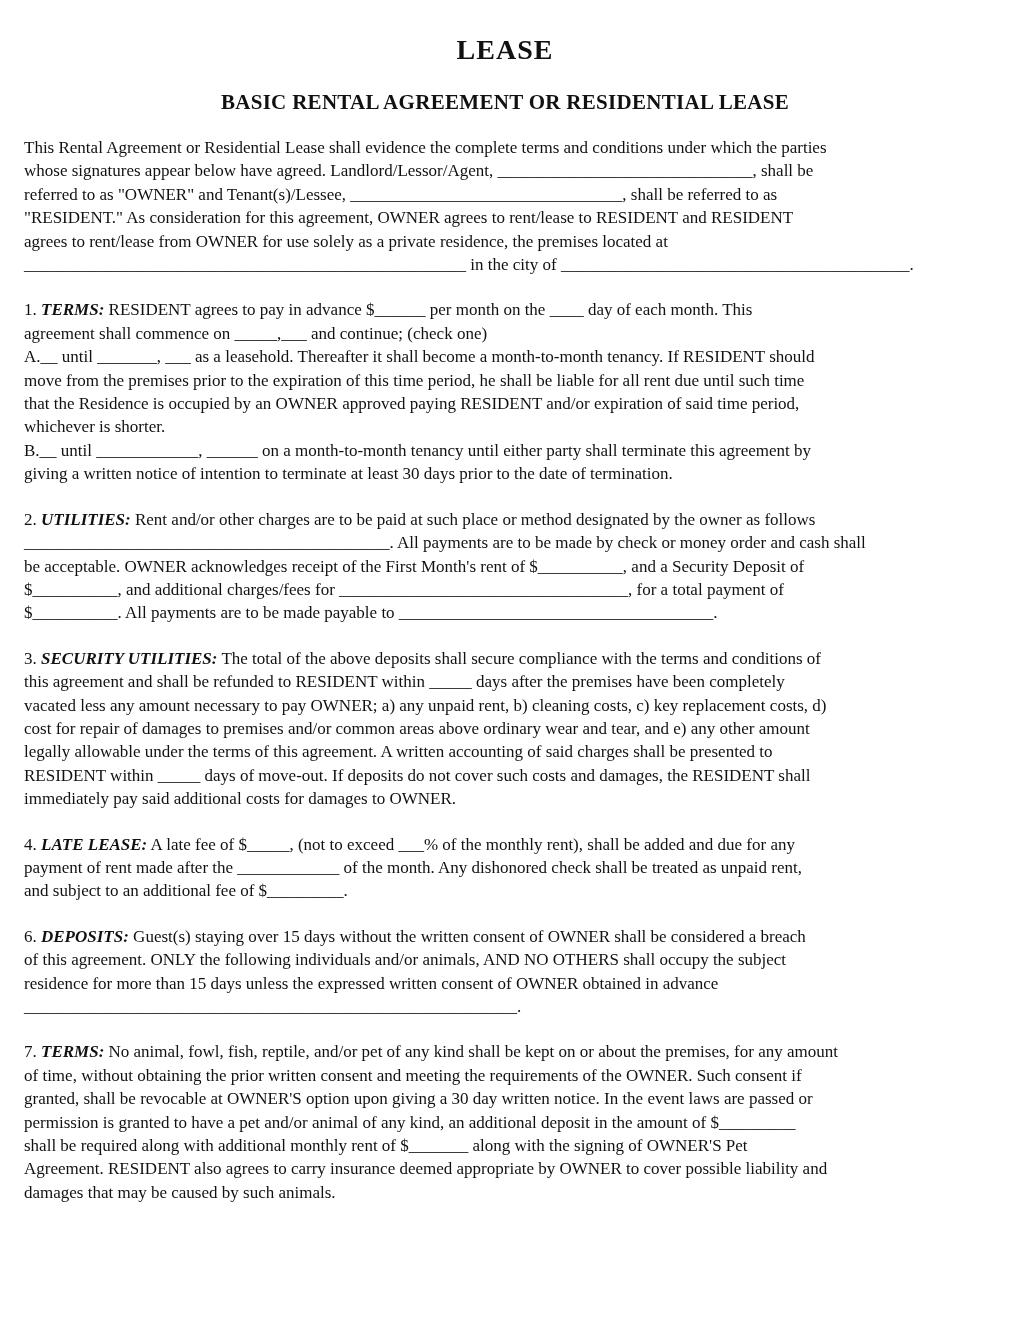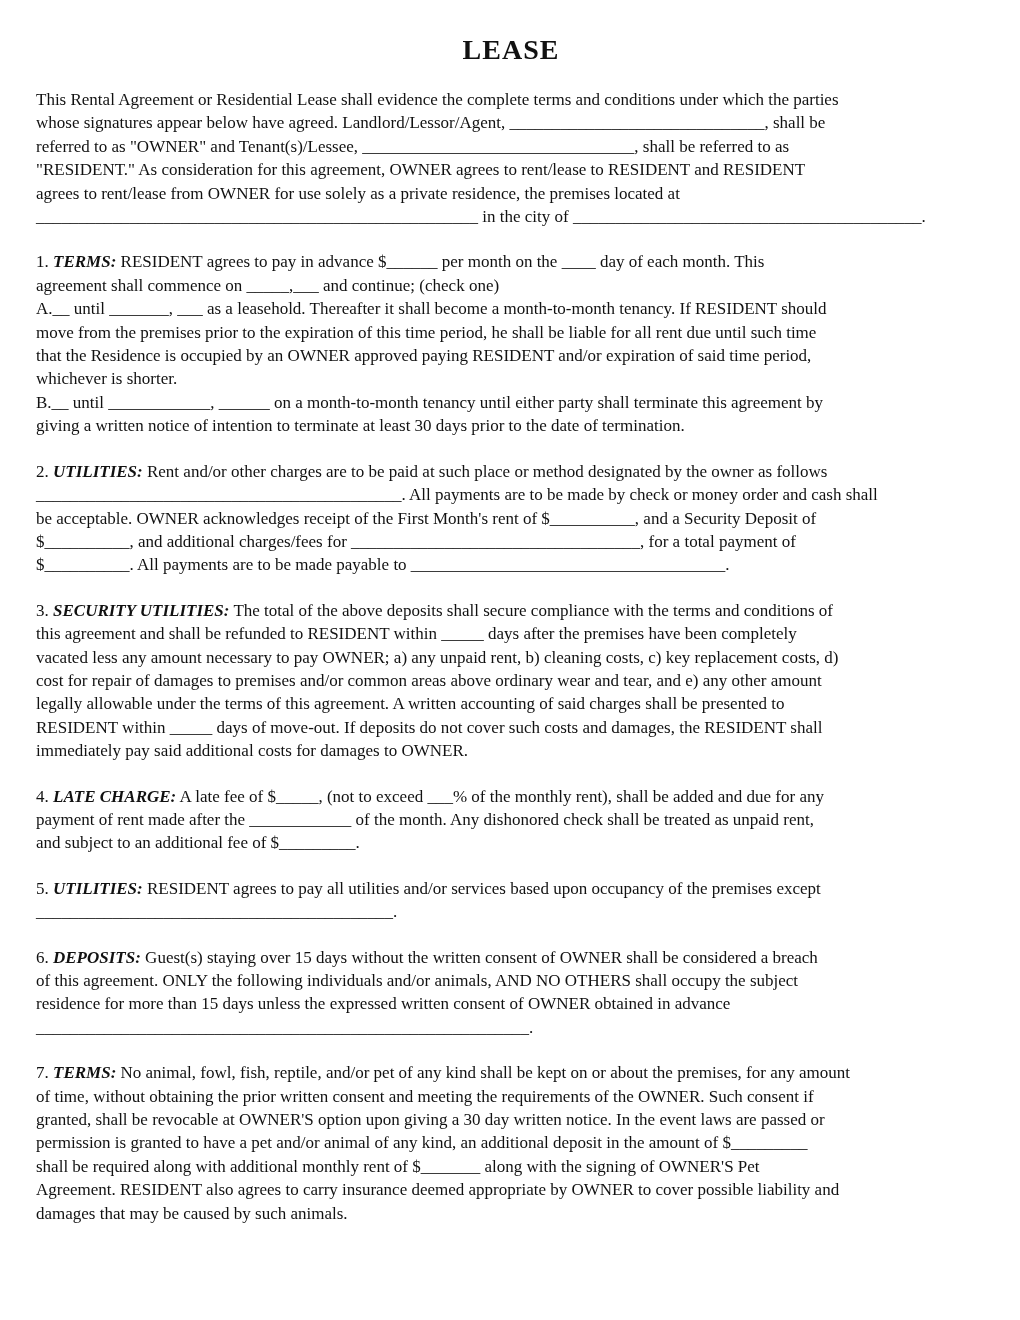--- a/index.html
+++ b/index.html
@@ -7,21 +7,21 @@
     padding: 0;
     width: 1020px;
     height: 1320px;
     background: #ffffff;
     overflow: hidden;
   }
   .page {
     box-sizing: border-box;
     width: 1020px;
     height: 1320px;
-    padding: 28px 34px 0 36px;
+    padding: 28px 34px 0 24px;
     font-family: "Liberation Serif", "DejaVu Serif", serif;
     font-size: 17px;
     line-height: 23.4px;
     color: #111111;
     background: #ffffff;
   }
   h1.doc-title {
     font-size: 28px;
     line-height: 32px;
     font-weight: bold;
@@ -47,20 +47,21 @@
     font-style: italic;
   }
 </style>
 </head>
 <body>
 
 <div class="page">
 
   <h1 class="doc-title">LEASE</h1>
 
+  <h2 class="doc-subtitle">BASIC RENTAL AGREEMENT OR RESIDENTIAL LEASE</h2>
 
   <p class="para">This Rental Agreement or Residential Lease shall evidence the complete terms and conditions under which the parties
 whose signatures appear below have agreed. Landlord/Lessor/Agent, ______________________________, shall be
 referred to as "OWNER" and Tenant(s)/Lessee, ________________________________, shall be referred to as
 "RESIDENT." As consideration for this agreement, OWNER agrees to rent/lease to RESIDENT and RESIDENT
 agrees to rent/lease from OWNER for use solely as a private residence, the premises located at
 ____________________________________________________ in the city of _________________________________________.</p>
 
   <p class="para"><span>1. </span><strong>TERMS:</strong><span> RESIDENT agrees to pay in advance $______ per month on the ____ day of each month. This
 agreement shall commence on _____,___ and continue; (check one)
@@ -78,26 +79,24 @@
 $__________. All payments are to be made payable to _____________________________________.</span></p>
 
   <p class="para"><span>3. </span><strong>SECURITY UTILITIES:</strong><span> The total of the above deposits shall secure compliance with the terms and conditions of
 this agreement and shall be refunded to RESIDENT within _____ days after the premises have been completely
 vacated less any amount necessary to pay OWNER; a) any unpaid rent, b) cleaning costs, c) key replacement costs, d)
 cost for repair of damages to premises and/or common areas above ordinary wear and tear, and e) any other amount
 legally allowable under the terms of this agreement. A written accounting of said charges shall be presented to
 RESIDENT within _____ days of move-out. If deposits do not cover such costs and damages, the RESIDENT shall
 immediately pay said additional costs for damages to OWNER.</span></p>
 
-  <p class="para"><span>4. </span><strong>LATE CHARGE:</strong><span> A late fee of $_____, (not to exceed ___% of the monthly rent), shall be added and due for any
+  <p class="para"><span>4. </span><strong>LATE LEASE:</strong><span> A late fee of $_____, (not to exceed ___% of the monthly rent), shall be added and due for any
 payment of rent made after the ____________ of the month. Any dishonored check shall be treated as unpaid rent,
 and subject to an additional fee of $_________.</span></p>
 
-  <p class="para"><span>5. </span><strong>UTILITIES:</strong><span> RESIDENT agrees to pay all utilities and/or services based upon occupancy of the premises except
-__________________________________________.</span></p>
 
   <p class="para"><span>6. </span><strong>DEPOSITS:</strong><span> Guest(s) staying over 15 days without the written consent of OWNER shall be considered a breach
 of this agreement. ONLY the following individuals and/or animals, AND NO OTHERS shall occupy the subject
 residence for more than 15 days unless the expressed written consent of OWNER obtained in advance
 __________________________________________________________.</span></p>
 
   <p class="para"><span>7. </span><strong>TERMS:</strong><span> No animal, fowl, fish, reptile, and/or pet of any kind shall be kept on or about the premises, for any amount
 of time, without obtaining the prior written consent and meeting the requirements of the OWNER. Such consent if
 granted, shall be revocable at OWNER'S option upon giving a 30 day written notice. In the event laws are passed or
 permission is granted to have a pet and/or animal of any kind, an additional deposit in the amount of $_________

